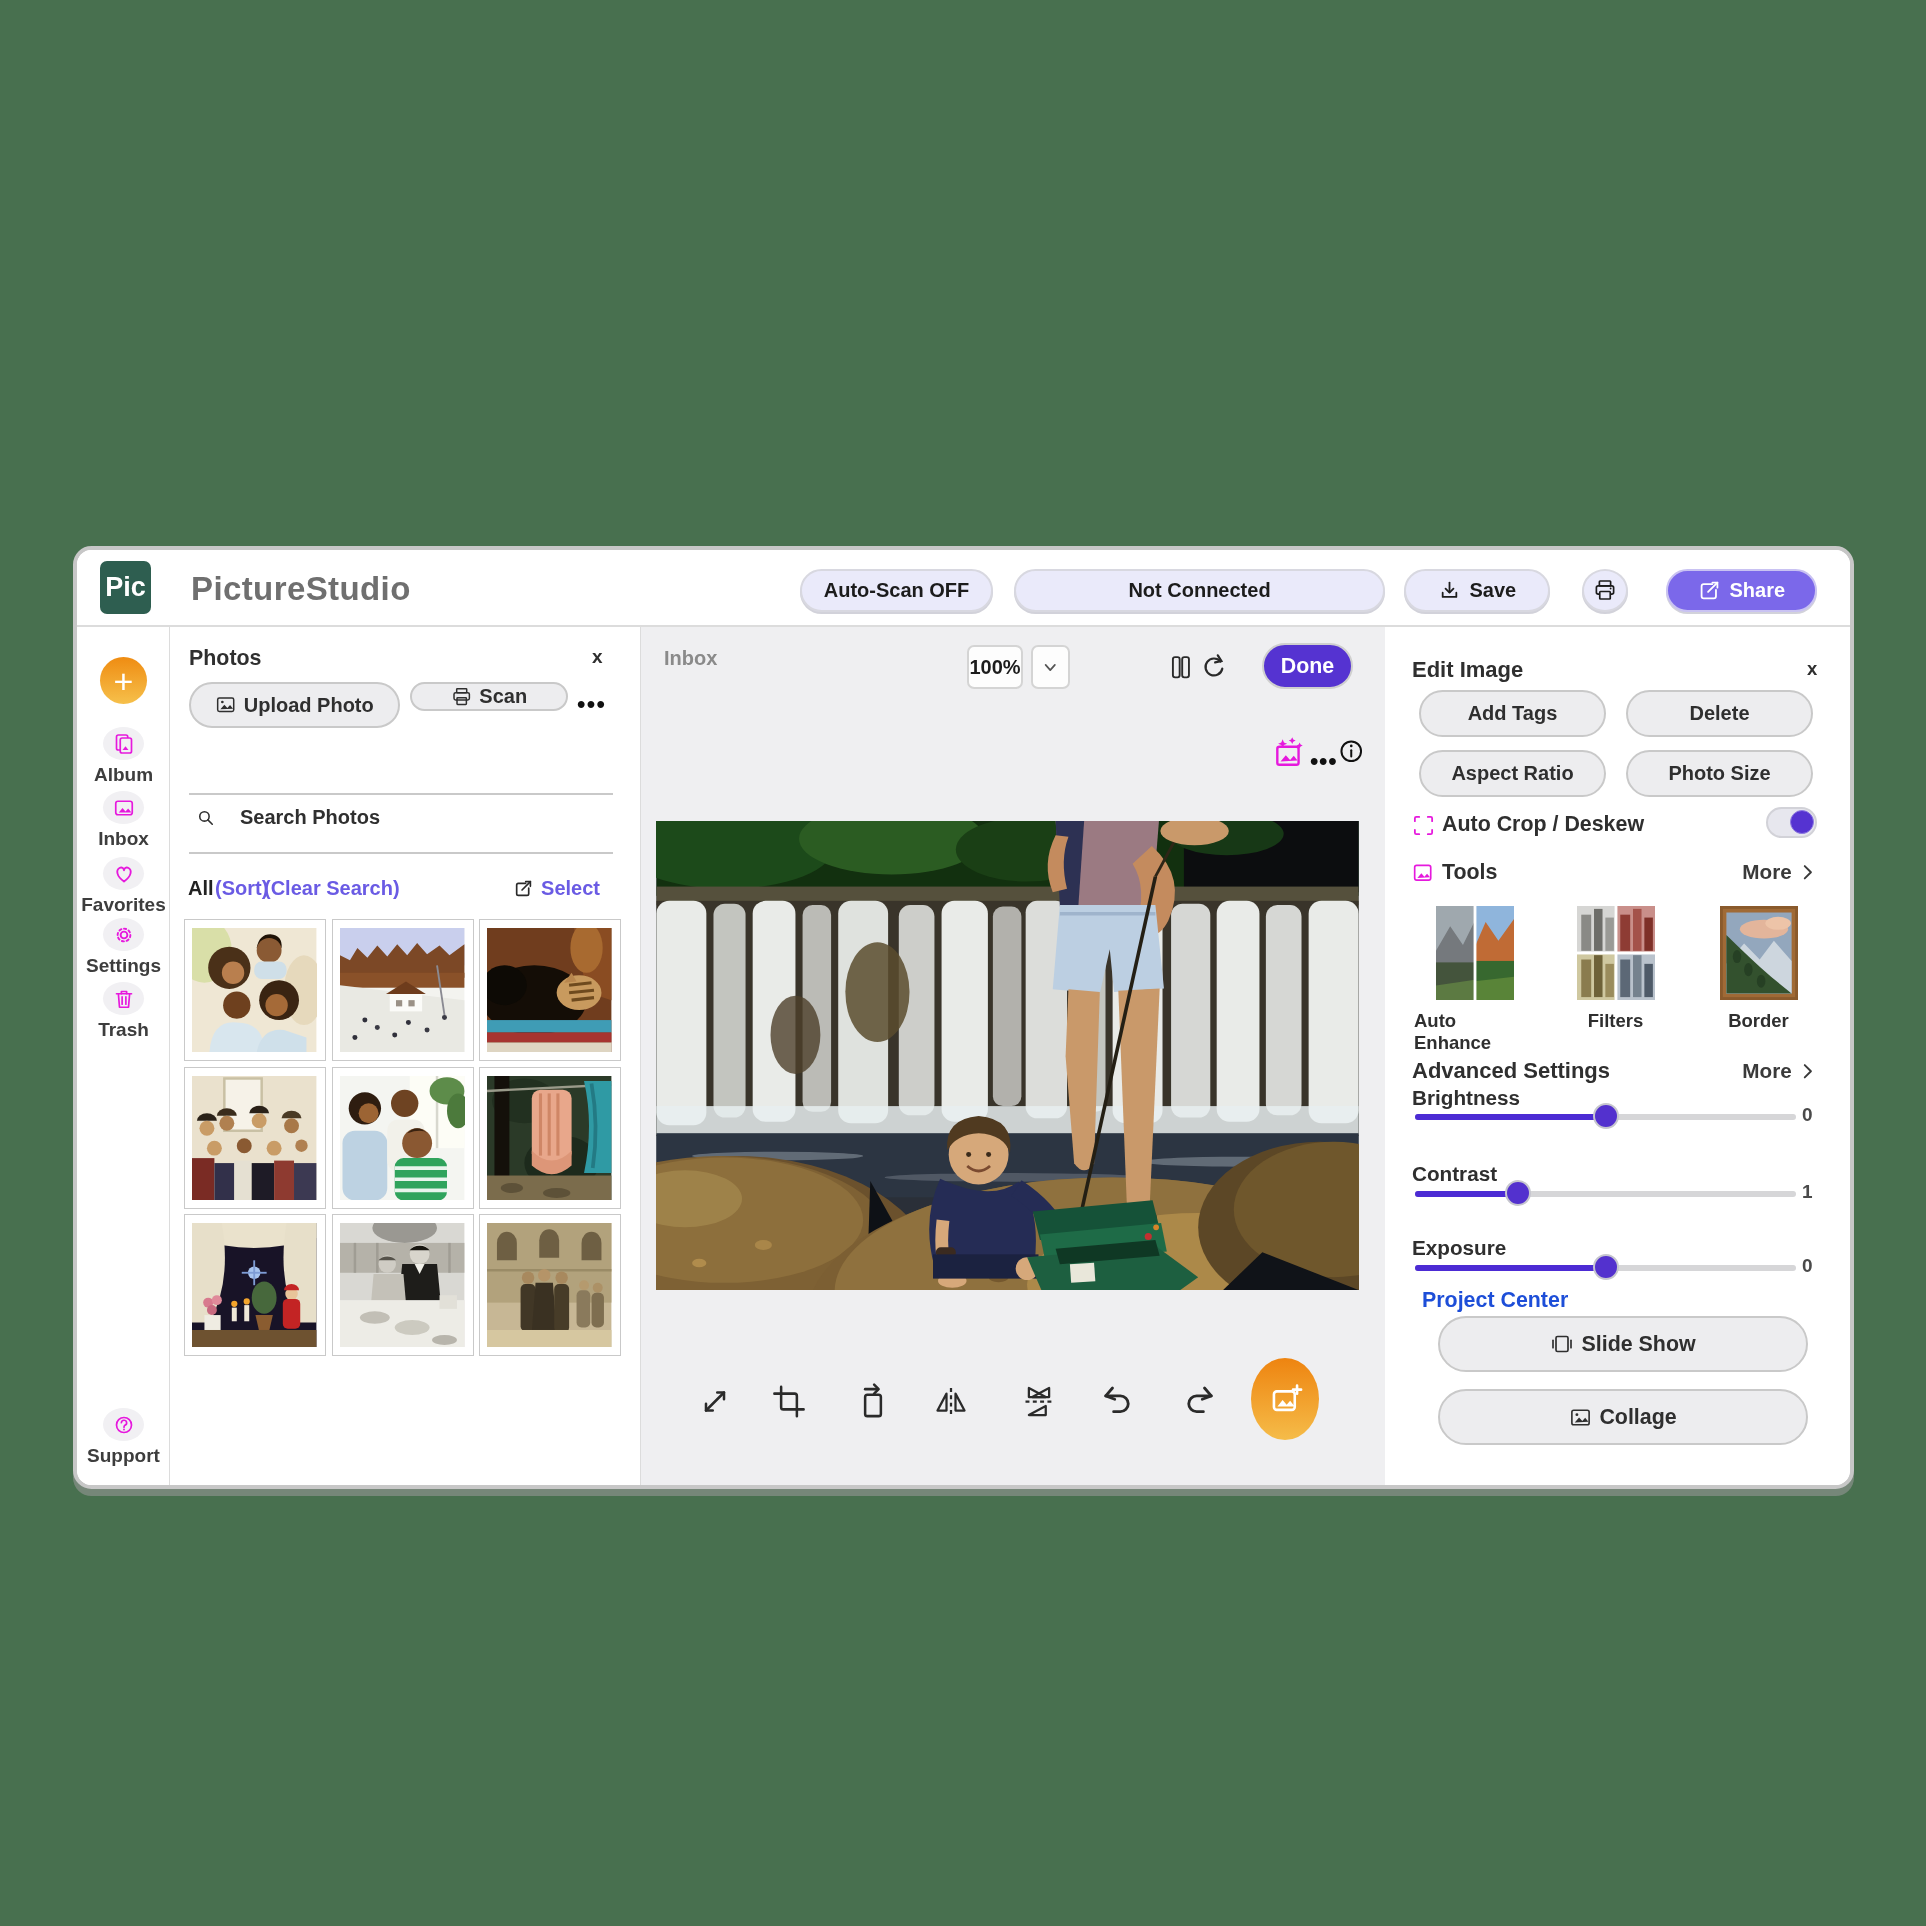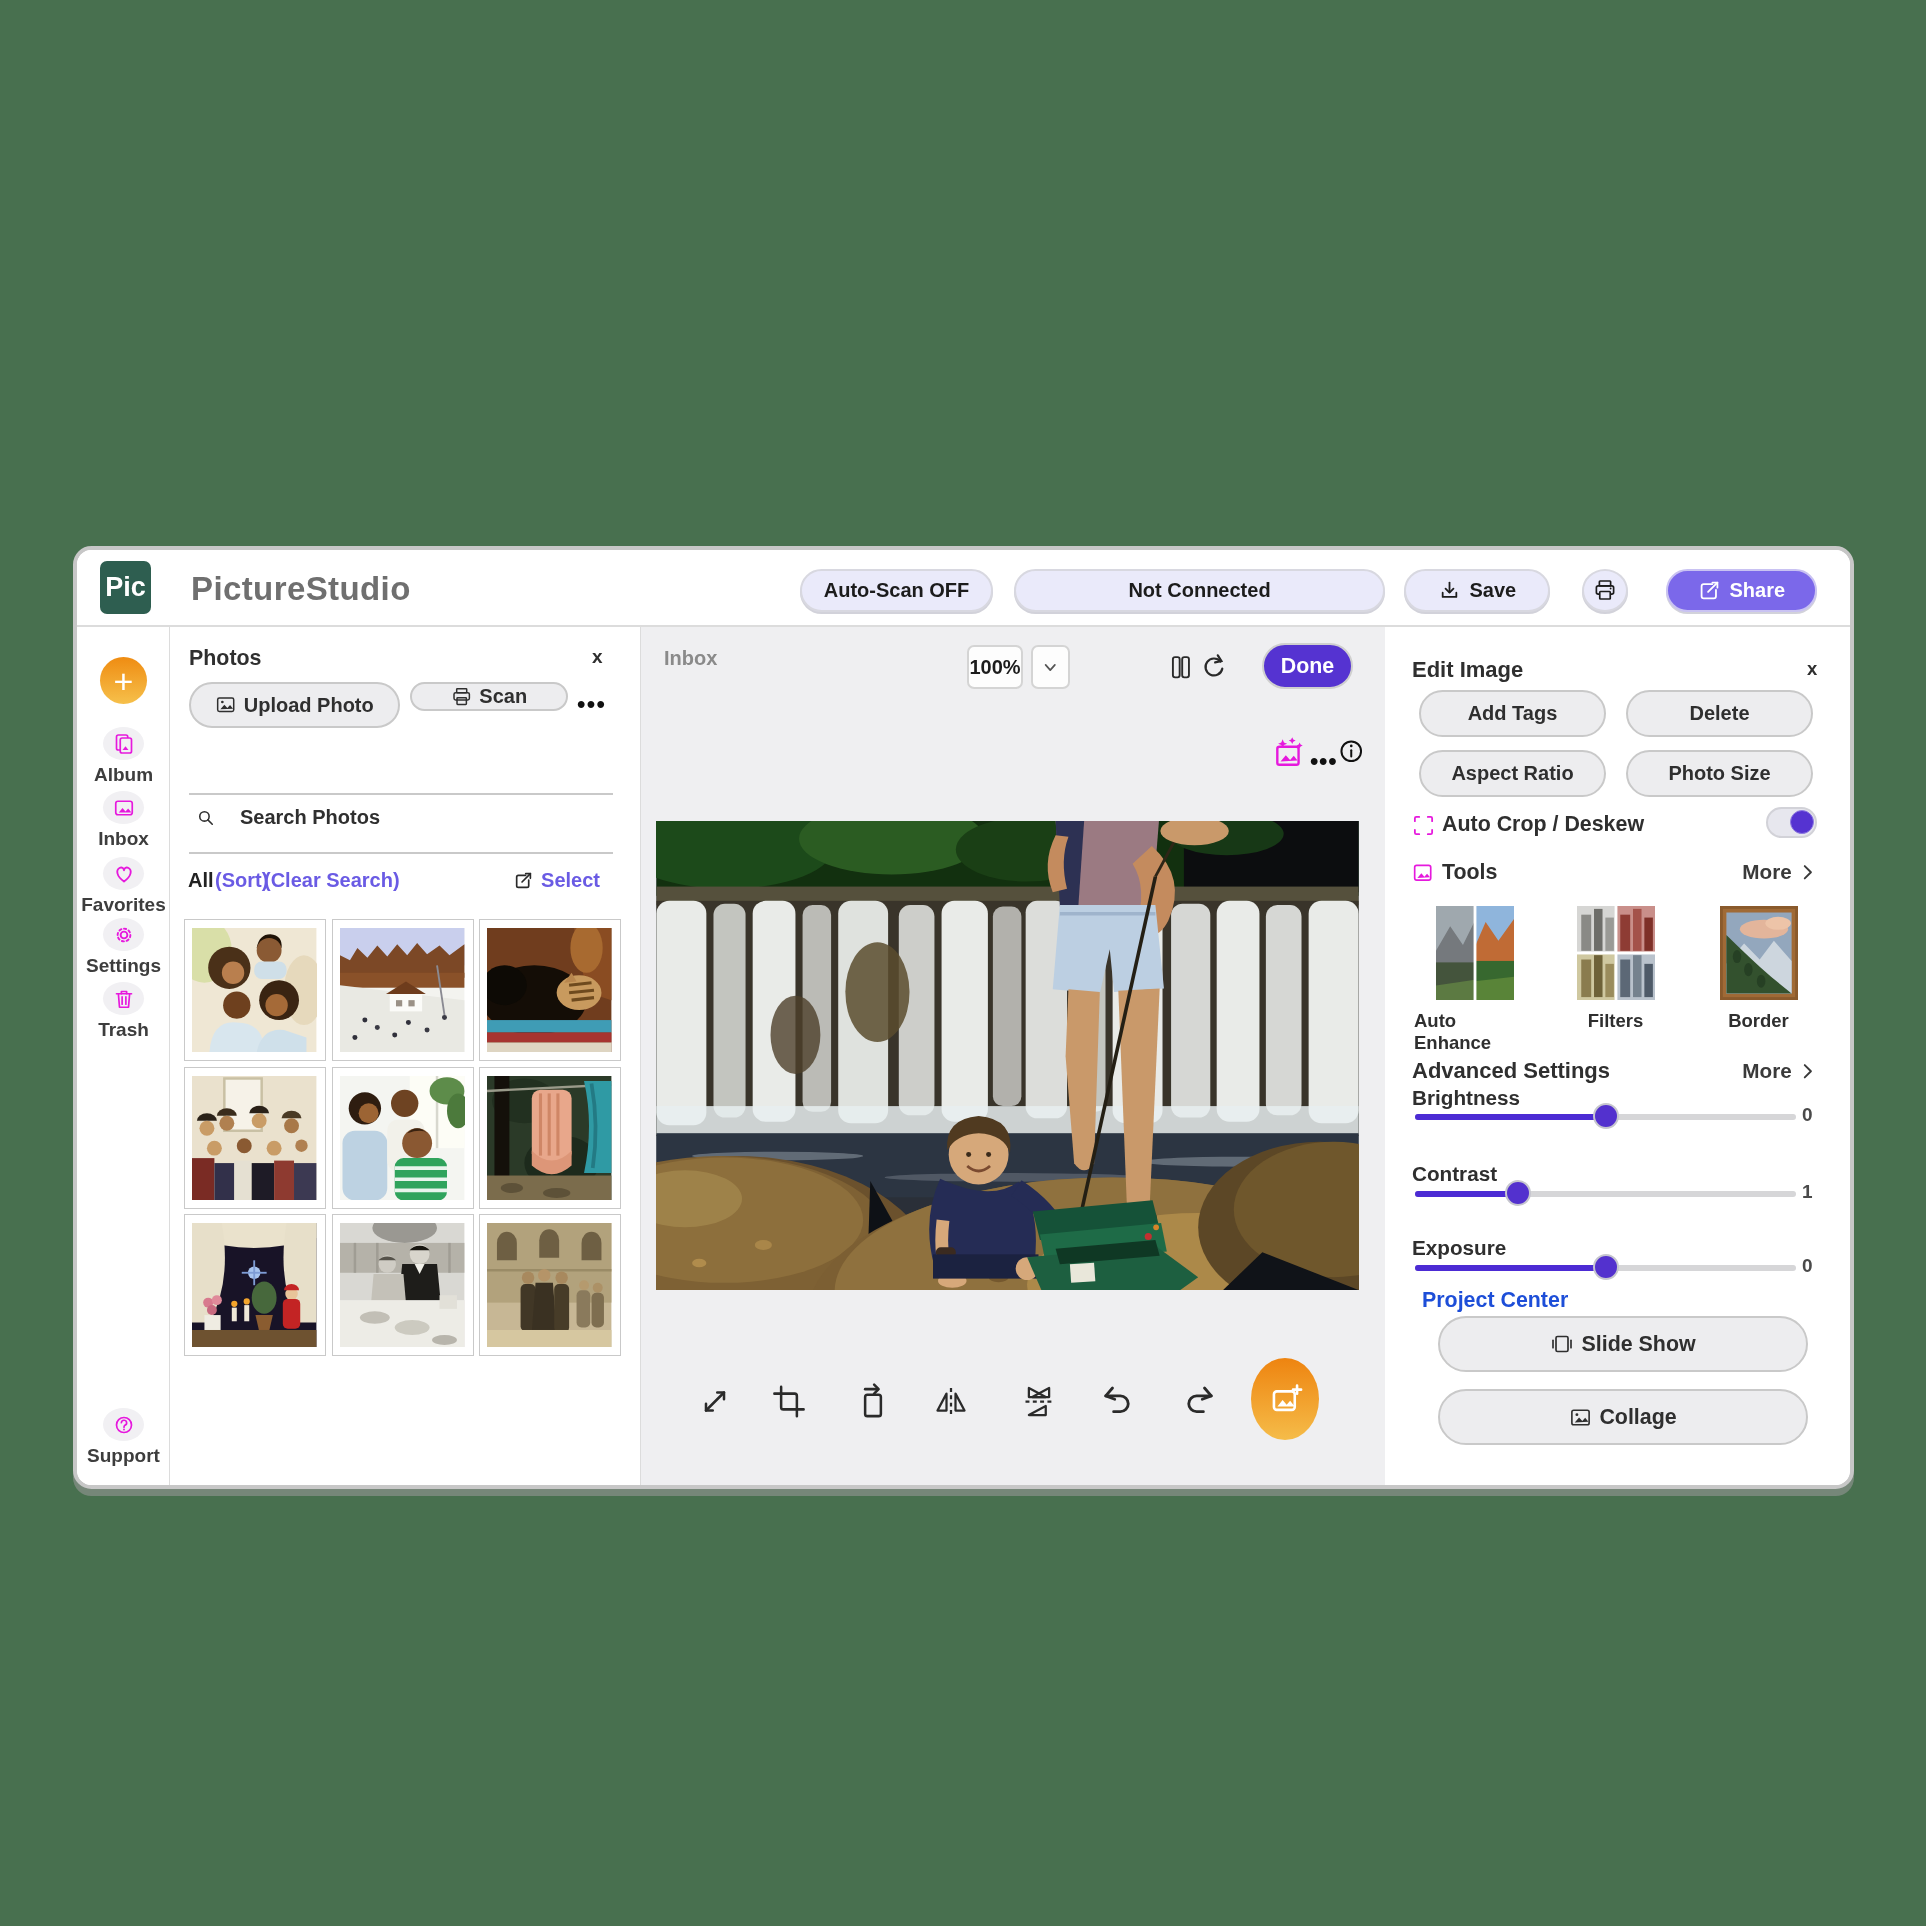--- a/index.html
+++ b/index.html
@@ -49,21 +49,21 @@
   .gray-pill { background:#ededef; border:2.1px solid #c9c9c9; border-radius:23.5px; display:flex;
                align-items:center; justify-content:center; gap:7.1px; font-size:20px; font-weight:600; color:#2f2f2f; }
   .pp-upload { position:absolute; left:19px; top:55px; width:211px; height:46px; }
   .pp-scan { position:absolute; left:240px; top:55px; width:158px; height:29px; }
   .pp-dots { position:absolute; left:407px; top:63px; font-size:24px; font-weight:700; color:#111; letter-spacing:1.4px; }
   .pp-line { position:absolute; left:19px; width:424px; height:2.1px; background:#c9c9c9; }
   .pp-search { position:absolute; left:26px; top:175px; width:399px; height:31px; display:flex; align-items:center; gap:24px; }
   .pp-search input { border:none; outline:none; background:transparent; font-size:20px; font-weight:600;
                      color:#2f2f2f; font-family:"Liberation Sans",sans-serif; width:314px; }
   .pp-search input::placeholder { color:#2f2f2f; opacity:1; }
-  .pp-filter { position:absolute; left:18px; top:242px; width:435px; height:26px; }
+  .pp-filter { position:absolute; left:18px; top:250px; width:435px; height:26px; }
   .f-all { position:absolute; left:0; font-size:20px; font-weight:700; color:#222; }
   .f-link { font-size:20px; font-weight:600; color:#6a5be4; position:absolute; }
   .f-sort { left:27px; } .f-clear { left:76px; }
   .f-select { position:absolute; right:23px; top:0; display:flex; align-items:center; gap:7.1px; }
   .f-select span { font-size:20px; font-weight:600; color:#6a5be4; }
   .grid { position:absolute; left:13.6px; top:292px; width:444px; }
   .thumb { position:absolute; width:142px; height:142px; background:#fff; border:1.4px solid #c9c9c9; padding:7.8px; }
   .thumb svg { width:100%; height:100%; display:block; }
 
   

